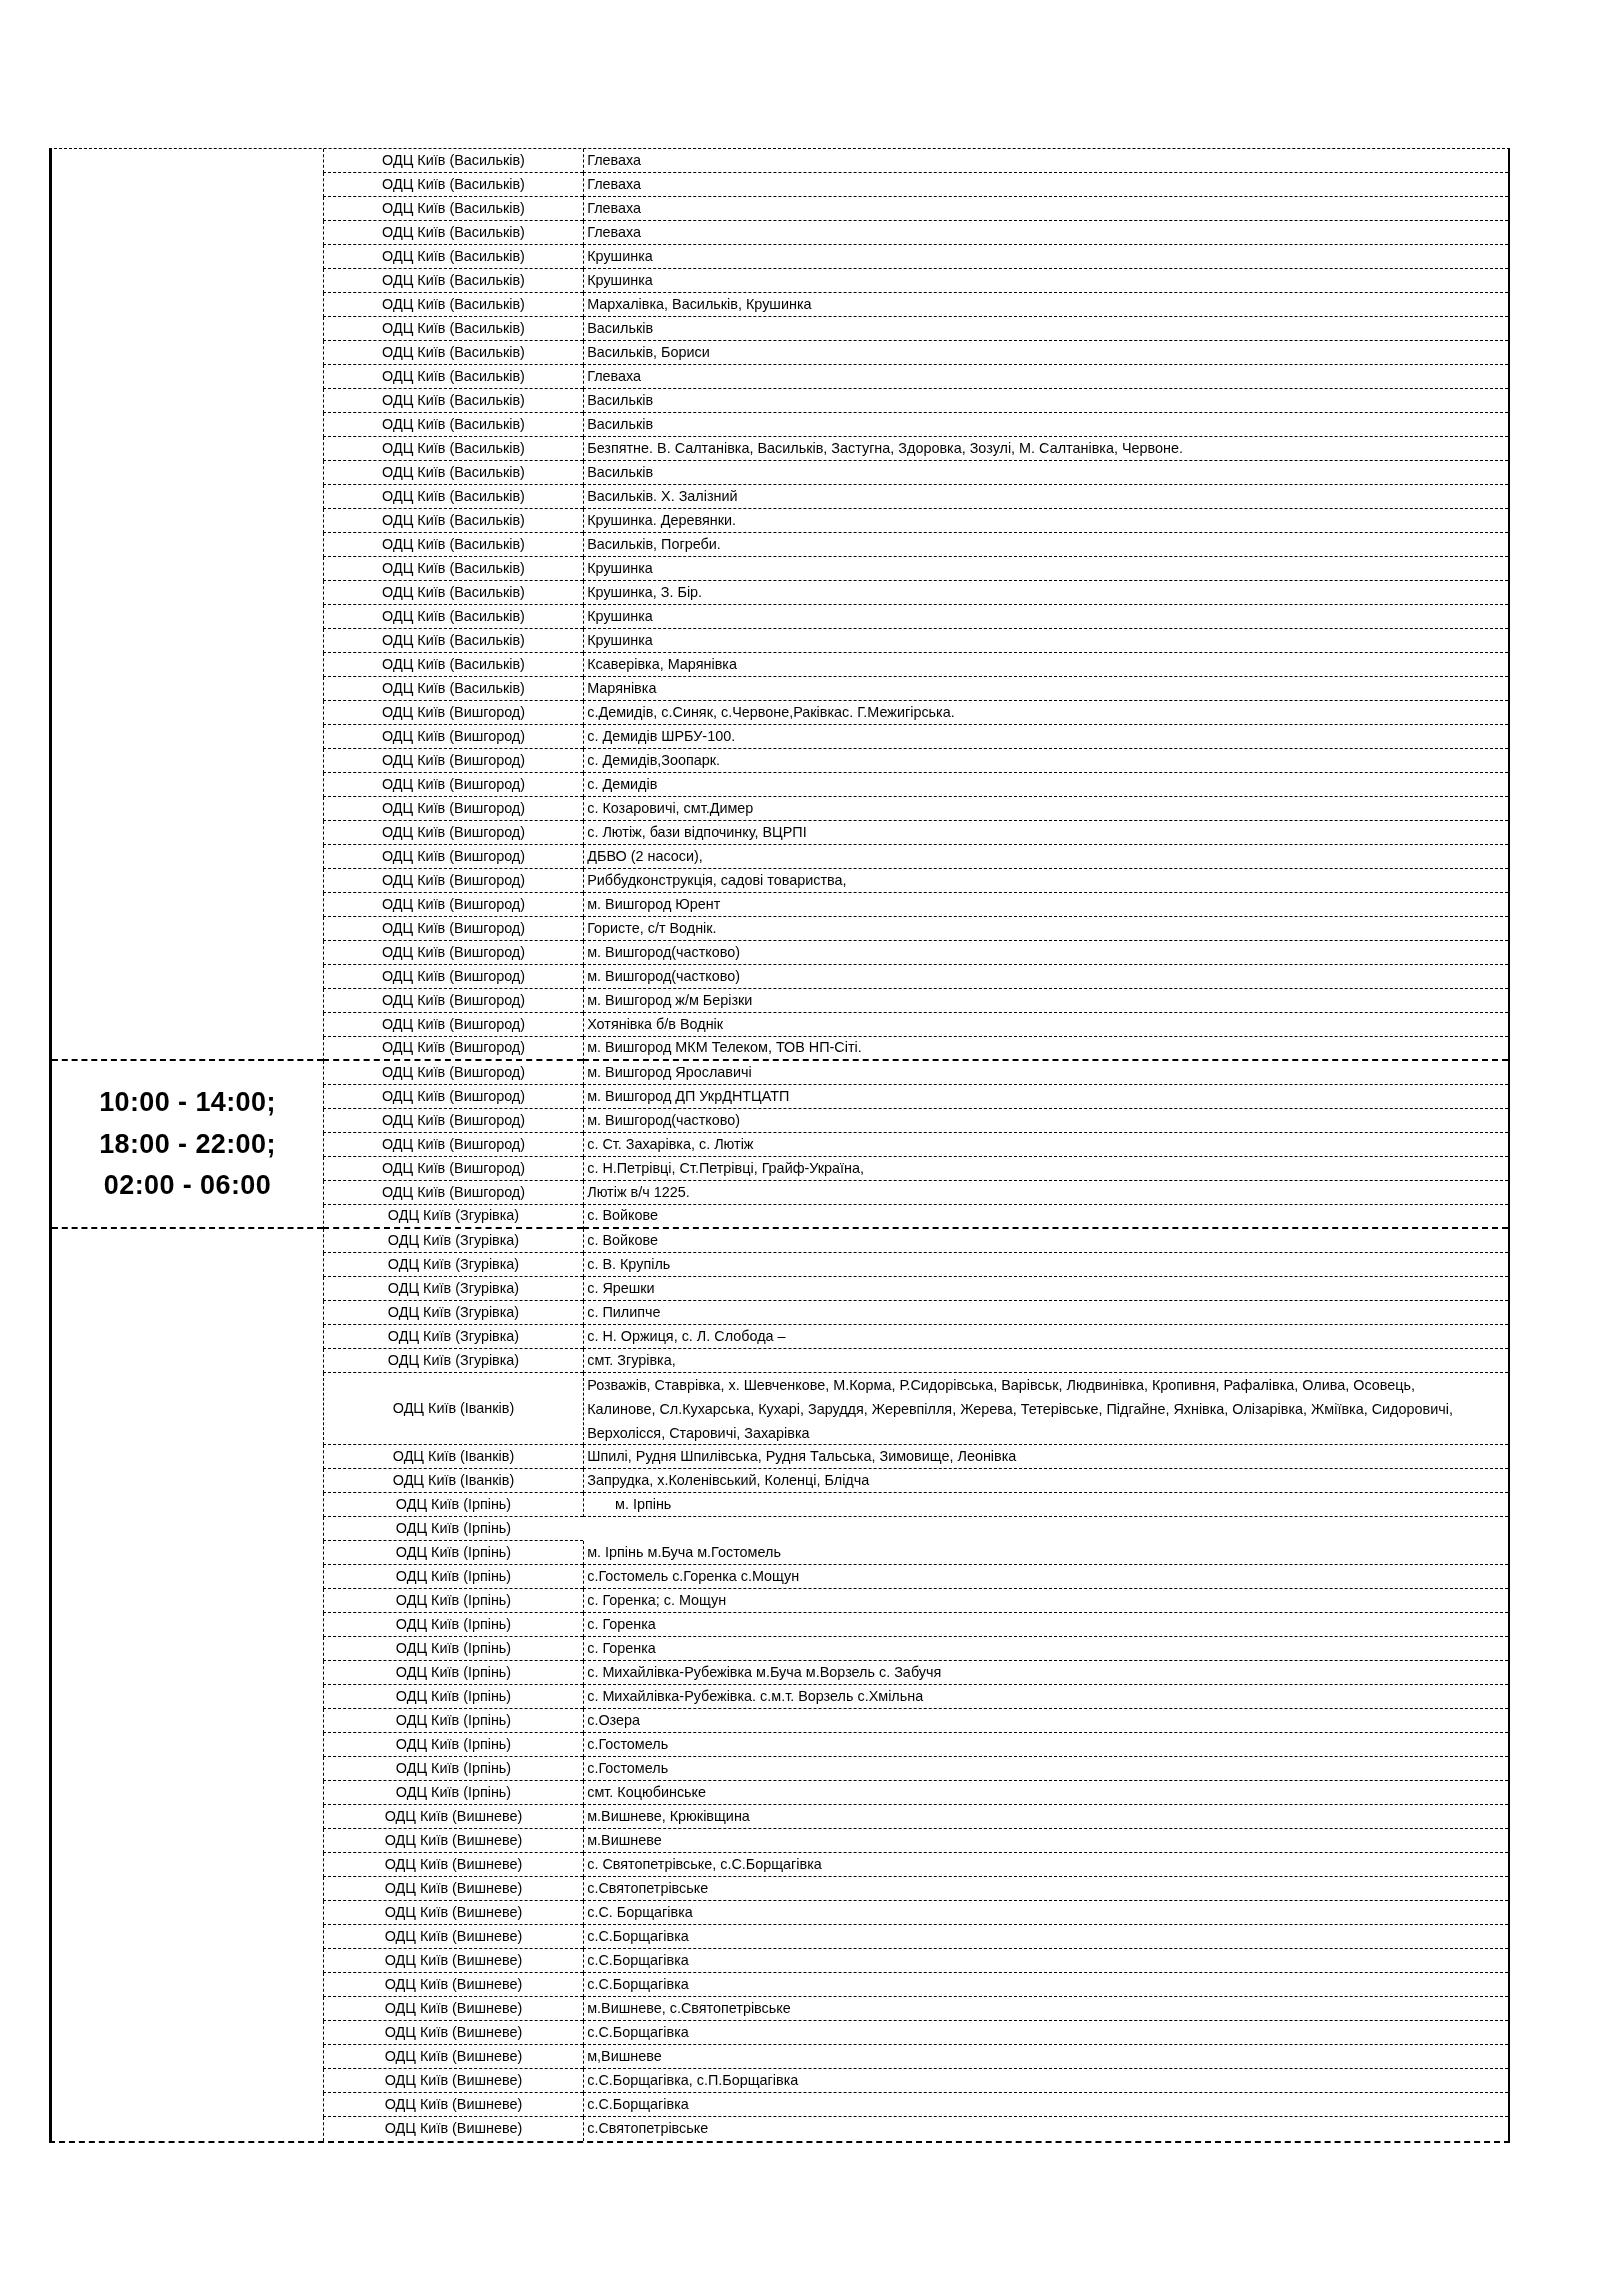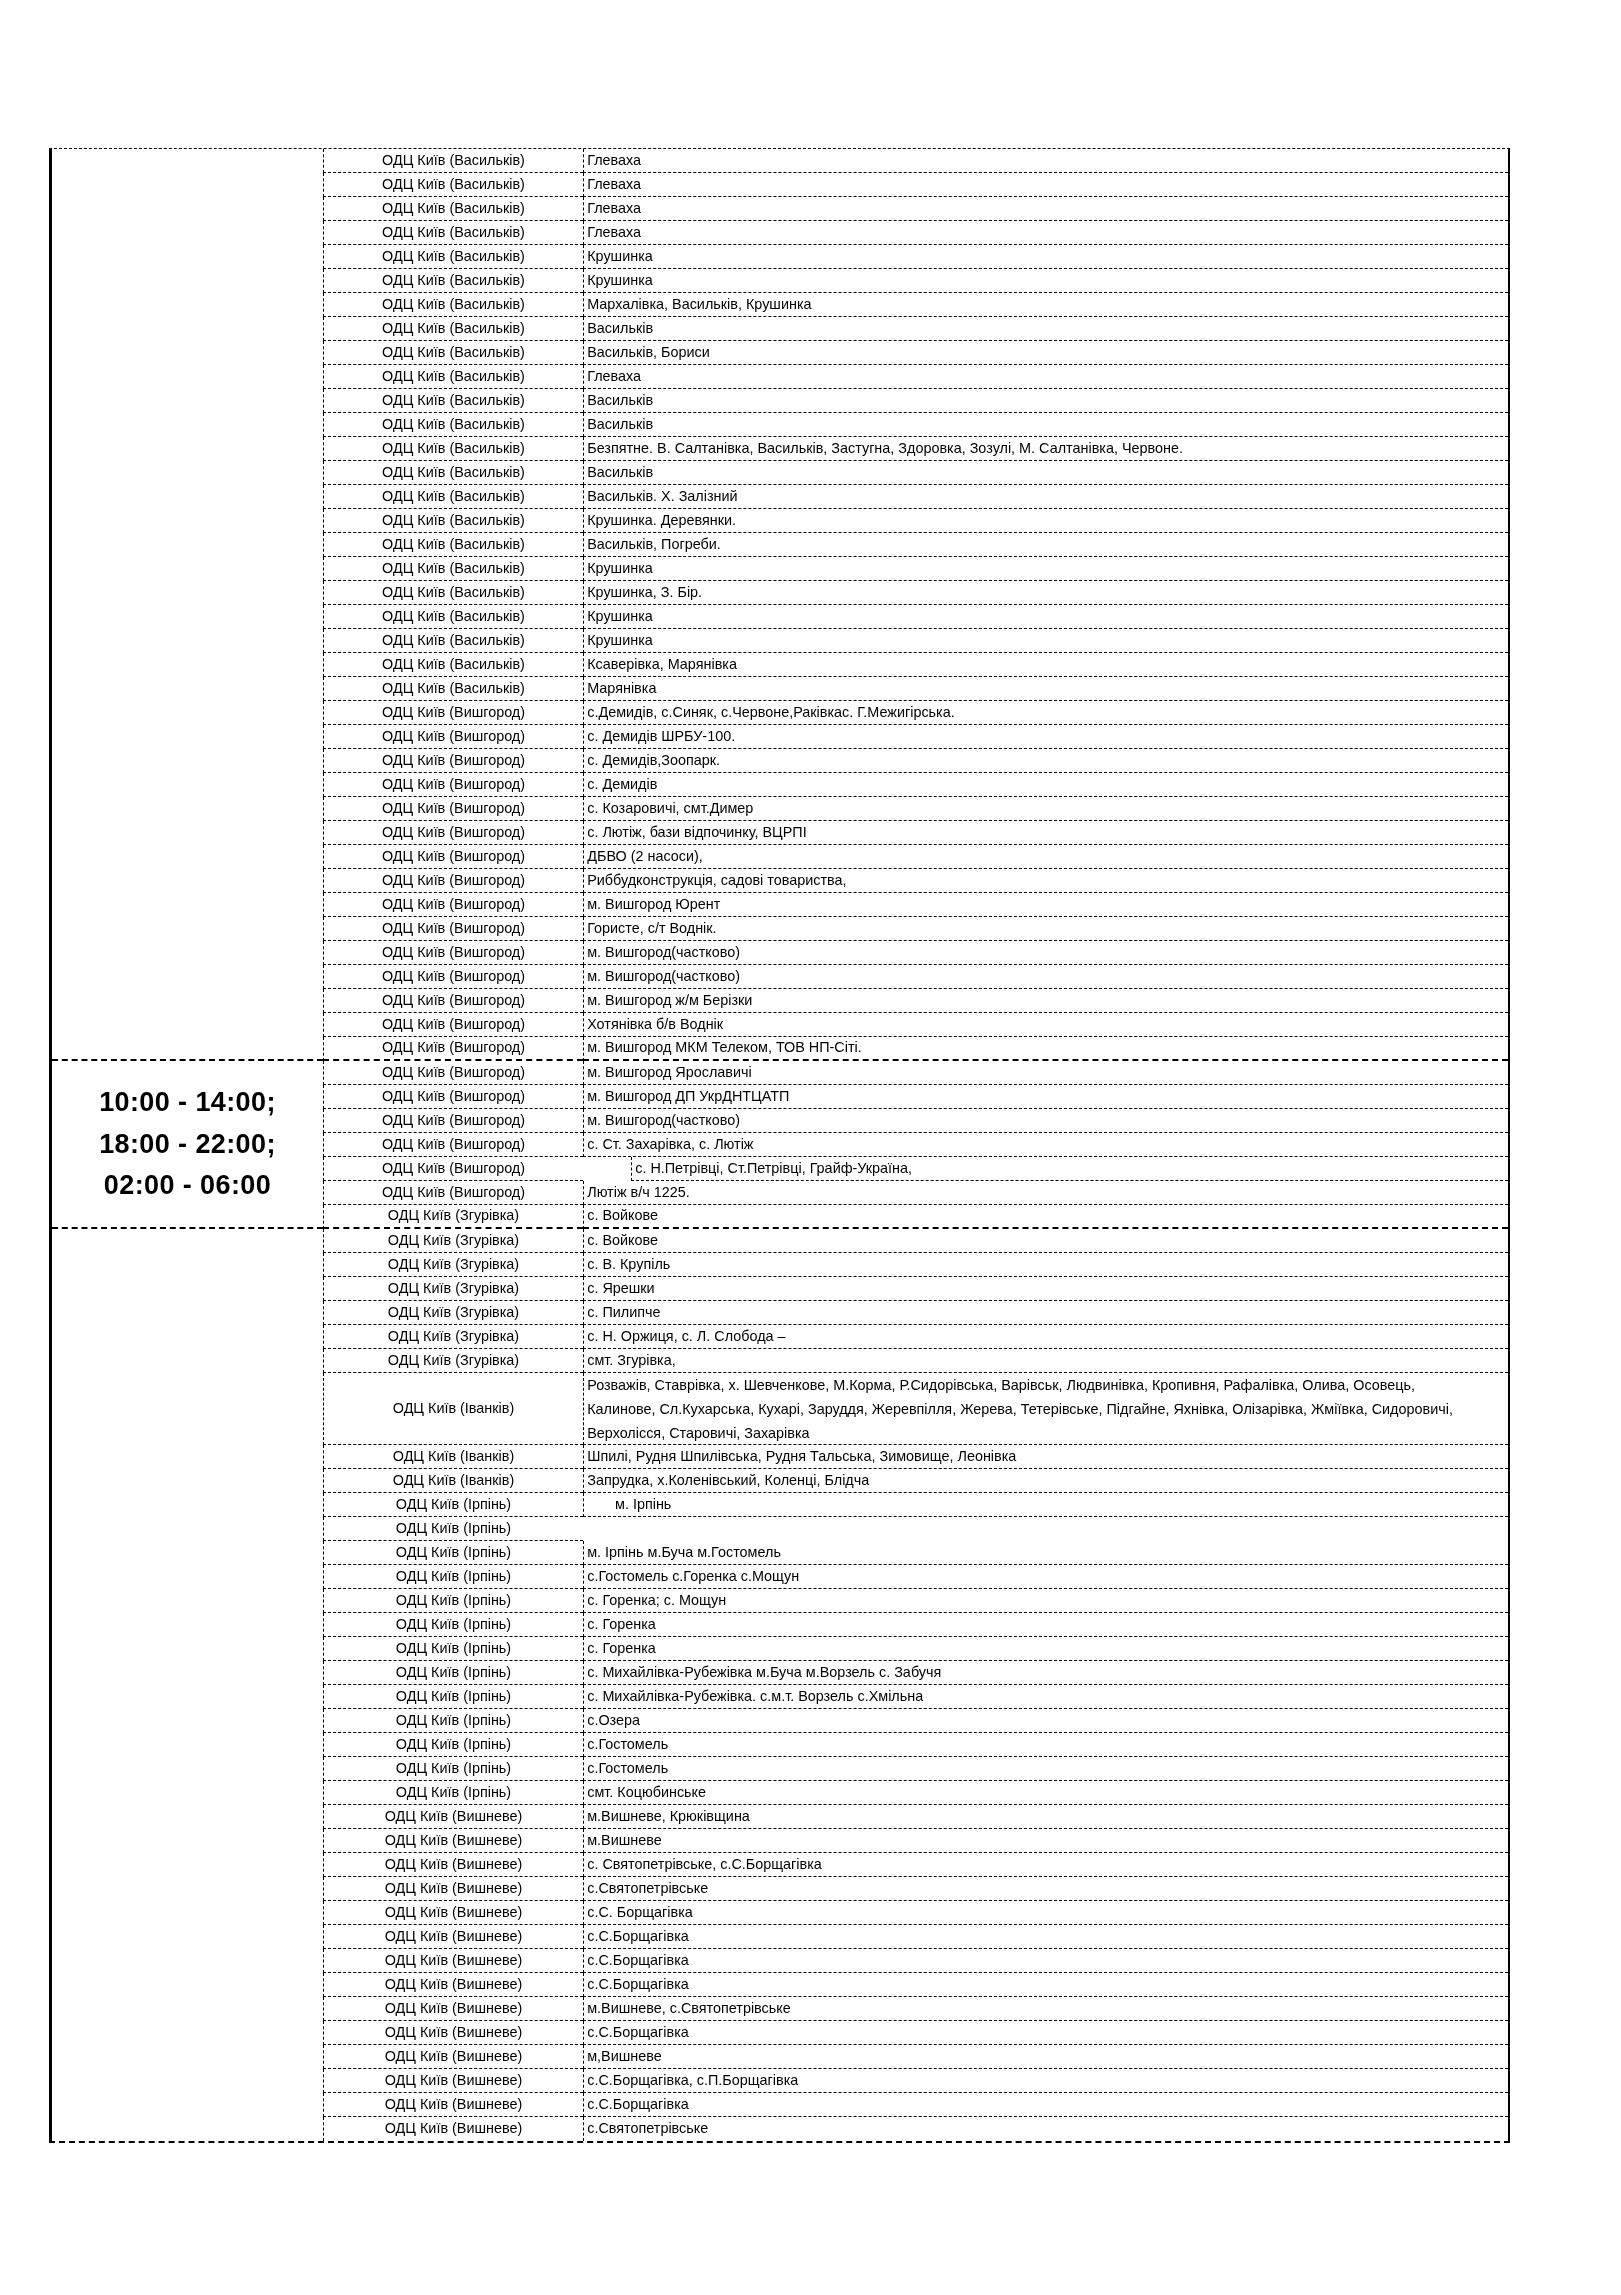--- a/index.html
+++ b/index.html
@@ -160,21 +160,21 @@
       <div class="cell c3 thick-below" style="grid-area: 38 / 3;">м. Вишгород МКМ Телеком, ТОВ НП-Сіті.</div>
       <div class="cell c2" style="grid-area: 39 / 2;">ОДЦ Київ (Вишгород)</div>
       <div class="cell c3" style="grid-area: 39 / 3;">м. Вишгород Ярославичі</div>
       <div class="cell c2" style="grid-area: 40 / 2;">ОДЦ Київ (Вишгород)</div>
       <div class="cell c3" style="grid-area: 40 / 3;">м. Вишгород ДП УкрДНТЦАТП</div>
       <div class="cell c2" style="grid-area: 41 / 2;">ОДЦ Київ (Вишгород)</div>
       <div class="cell c3" style="grid-area: 41 / 3;">м. Вишгород(частково)</div>
       <div class="cell c2" style="grid-area: 42 / 2;">ОДЦ Київ (Вишгород)</div>
       <div class="cell c3" style="grid-area: 42 / 3;">с. Ст. Захарівка, с. Лютіж</div>
       <div class="cell c2" style="grid-area: 43 / 2;">ОДЦ Київ (Вишгород)</div>
-      <div class="cell c3" style="grid-area: 43 / 3; margin-left: 48px;">с. Н.Петрівці, Ст.Петрівці, Грайф-Україна,</div>
+      <div class="cell c3" style="grid-area: 43 / 3;">с. Н.Петрівці, Ст.Петрівці, Грайф-Україна,</div>
       <div class="cell c2" style="grid-area: 44 / 2;">ОДЦ Київ (Вишгород)</div>
       <div class="cell c3" style="grid-area: 44 / 3;">Лютіж в/ч 1225.</div>
       <div class="cell c2 thick-below" style="grid-area: 45 / 2;">ОДЦ Київ (Згурівка)</div>
       <div class="cell c3 thick-below" style="grid-area: 45 / 3;">с. Войкове</div>
       <div class="cell c2" style="grid-area: 46 / 2;">ОДЦ Київ (Згурівка)</div>
       <div class="cell c3" style="grid-area: 46 / 3;">с. Войкове</div>
       <div class="cell c2" style="grid-area: 47 / 2;">ОДЦ Київ (Згурівка)</div>
       <div class="cell c3" style="grid-area: 47 / 3;">с. В. Крупіль</div>
       <div class="cell c2" style="grid-area: 48 / 2;">ОДЦ Київ (Згурівка)</div>
       <div class="cell c3" style="grid-area: 48 / 3;">с. Ярешки</div>

